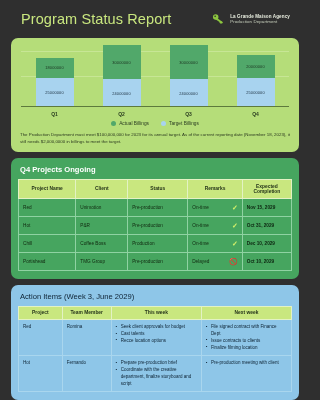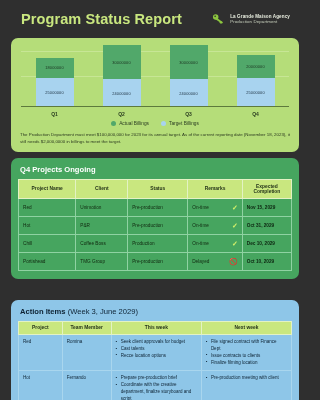--- a/index.html
+++ b/index.html
@@ -9,21 +9,21 @@
     font-family: "Liberation Sans", sans-serif;
     overflow: hidden;
   }
   .page { width: 310px; height: 400px; position: relative; padding: 0 11px; }
 
   
   .header {
     height: 38px; display: flex; align-items: center;
     justify-content: space-between; padding: 0 9px 0 10px;
   }
-  .title { font-size: 14.5px; font-weight: bold; color: #c9e77f; letter-spacing: .1px; }
+  .title { font-size: 14.5px; font-weight: normal; color: #c9e77f; letter-spacing: .1px; }
   .brand { display: flex; align-items: center; gap: 4px; }
   .brand-text { line-height: 1.22; }
   .brand-name { font-size: 4.6px; font-weight: bold; color: #e9eee0; letter-spacing:.1px; }
   .brand-sub  { font-size: 4.4px; color: #c7cfbc; letter-spacing:.1px; }
   .logo-icon { width: 15px; height: 15px; flex: 0 0 15px; }
 
   
   .card { border-radius: 6px; }
   .chart-card {
     background: #b5dd79; border-radius: 7px;
@@ -47,41 +47,41 @@
   .legend { display: flex; justify-content: center; gap: 12px; margin-top: 4px; }
   .legend-item { display: flex; align-items: center; gap: 3px; }
   .legend-dot { width: 5px; height: 5px; border-radius: 50%; }
   .legend-label { font-size: 4.8px; color: #2b3d22; }
   .chart-note {
     margin-top: 6px; font-size: 4.4px; line-height: 1.55;
     color: #2c3a20; padding: 0 1px;
   }
 
   
-  .projects-card { background: #46a55f; border-radius: 7px; padding: 7px 7px 8px; margin-bottom: 21px; }
+  .projects-card { background: #46a55f; border-radius: 7px; padding: 7px 7px 8px; margin-bottom: 6px; }
   .card-title { font-size: 7.6px; font-weight: bold; color: #ffffff; margin-bottom: 5px; padding-left: 2px; }
   table { width: 100%; border-collapse: collapse; table-layout: fixed; }
   .projects-card th {
     background: #c9e77f; color: #25341a; font-size: 4.9px; font-weight: bold;
     padding: 4px 2px; border: .6px solid #e3f2c4; text-align: center;
   }
   .projects-card td {
     font-size: 4.7px; color: #10280f; padding: 5px 4px;
     border: .6px solid #8fd2a2; text-align: left;
   }
   .projects-card td.date { font-weight: bold; color: #0d2510; }
   .status-cell { display: flex; align-items: center; justify-content: space-between; gap: 3px; }
   .mark { font-size: 7px; line-height: 1; }
   .mark-ok { color: #d5f06a; font-weight: bold; }
   .mark-bad { color: #e03b2e; font-weight: bold; }
 
   
   .actions-card { background: #8ec6e8; border-radius: 7px; padding: 7px 7px 8px; }
   .actions-title { font-size: 7.6px; color: #0e2334; margin-bottom: 5px; padding-left: 2px; }
-  .actions-title b { font-weight: bold; }
+  .actions-title b { font-weight: normal; }
   .actions-title span { font-weight: normal; }
   .actions-card th {
     background: #c9e77f; color: #25341a; font-size: 4.9px; font-weight: bold;
     padding: 3.5px 2px; border: .6px solid #e3f2c4; text-align: center; line-height: 1.15;
   }
   .actions-card td {
     font-size: 4.5px; color: #0e2334; padding: 4px 4px;
     border: .6px solid #a9d6ee; vertical-align: top;
   }
   .actions-card ul { list-style: none; }

